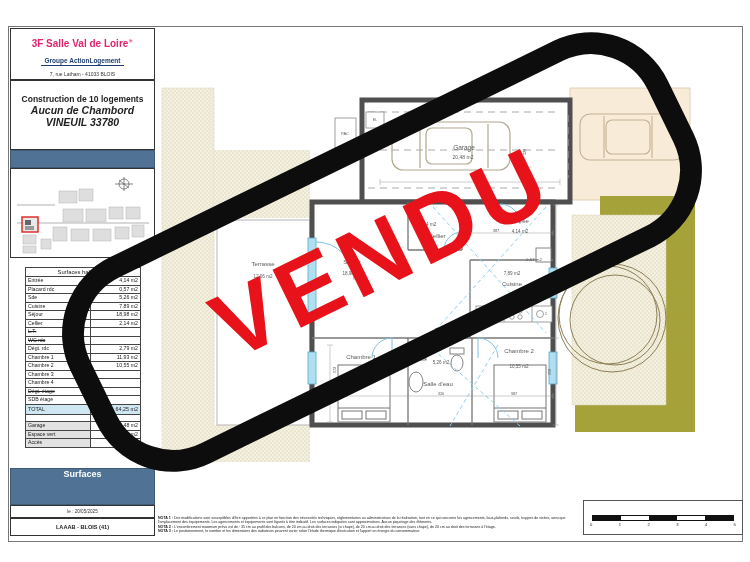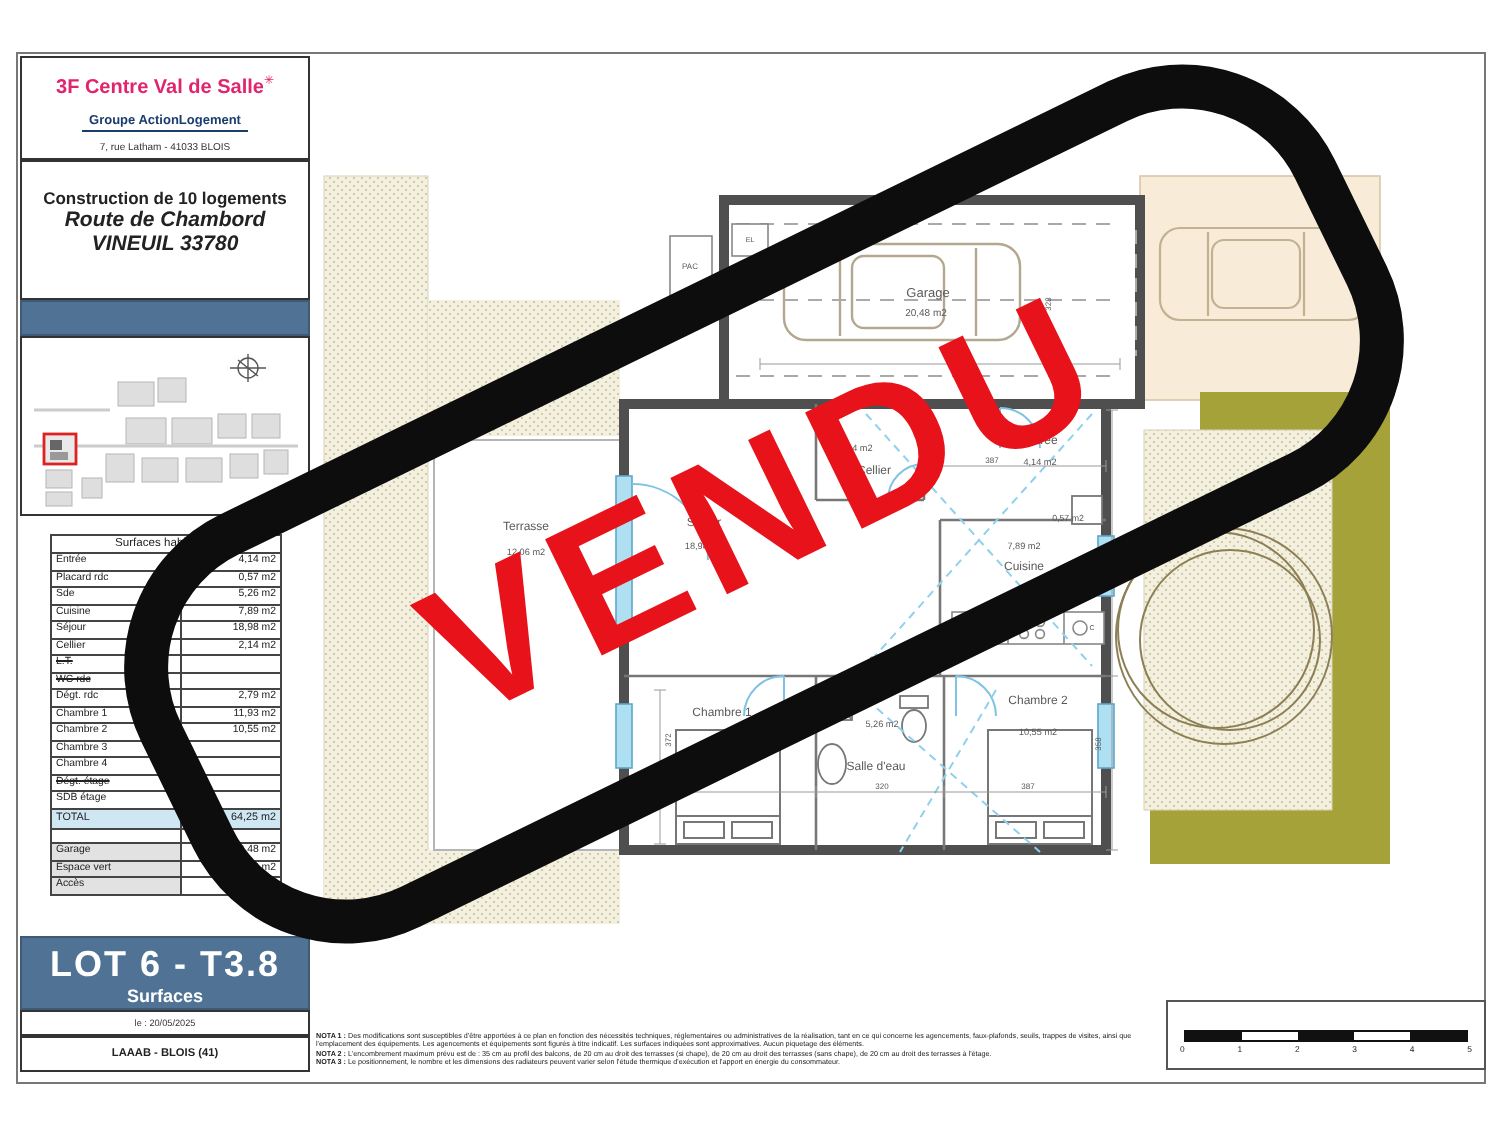--- a/index.html
+++ b/index.html
@@ -223,28 +223,28 @@
     <div class="plan-label" style="left: 346px; top: 393px; font-size: 4px;">326</div>
     <div class="plan-label" style="left: 441px; top: 393px; font-size: 4px;">320</div>
     <div class="plan-label" style="left: 514px; top: 393px; font-size: 4px;">387</div>
     <div class="plan-label rot" style="left: 334px; top: 370px; font-size: 4px;">372</div>
     <div class="plan-label rot" style="left: 549px; top: 372px; font-size: 4px;">358</div>
     <div class="plan-label rot" style="left: 548px; top: 288px; font-size: 4px;">214</div>
     <div class="plan-label rot" style="left: 524px; top: 152px; font-size: 4px;">328</div>
   </div>
 
 <div class="abs lbox" id="logo-box">
-  <div id="brand-line"><span>3F Centre Val de Salle</span><span id="brand-mark">✳</span></div>
+  <div id="brand-line"><span>3F Salle Val de Loire</span><span id="brand-mark">✳</span></div>
   <div><span id="group-line">Groupe ActionLogement</span></div>
   <div id="address-line">7, rue Latham - 41033 BLOIS</div>
 </div>
 
 <div class="abs lbox" id="project-box">
   <div id="project-l1">Construction de 10 logements</div>
-  <div id="project-l2">Route de Chambord</div>
+  <div id="project-l2">Aucun de Chambord</div>
   <div id="project-l3">VINEUIL 33780</div>
 </div>
 
 <div class="abs lbox" id="blue-band"></div>
 
 <div class="abs lbox" id="siteplan-box">
   <svg width="143" height="88" viewBox="0 0 143 88">
     <rect x="0" y="0" width="143" height="88" fill="#fff"></rect>
     <g stroke="#555" stroke-width="0.7" fill="none">
       <circle cx="113" cy="15" r="5"></circle>
@@ -373,21 +373,20 @@
         <td class="val">82,6 m2</td>
       </tr>
       <tr>
         <td style="width: 62px;">Accès</td>
         <td class="val">19,38 m2</td>
       </tr>
     </tbody>
 </table>
 
 <div class="abs lbox" id="lot-box">
-  <div id="lot-title">LOT 6 - T3.8</div>
   <div id="lot-sub">Surfaces</div>
 </div>
 <div class="abs lbox" id="date-box">
   <div id="date-line">le : 20/05/2025</div>
 </div>
 <div class="abs lbox" id="ref-box">
   <div id="ref-line">LAAAB - BLOIS (41)</div>
 </div>
 
 <div class="abs" id="nota">

